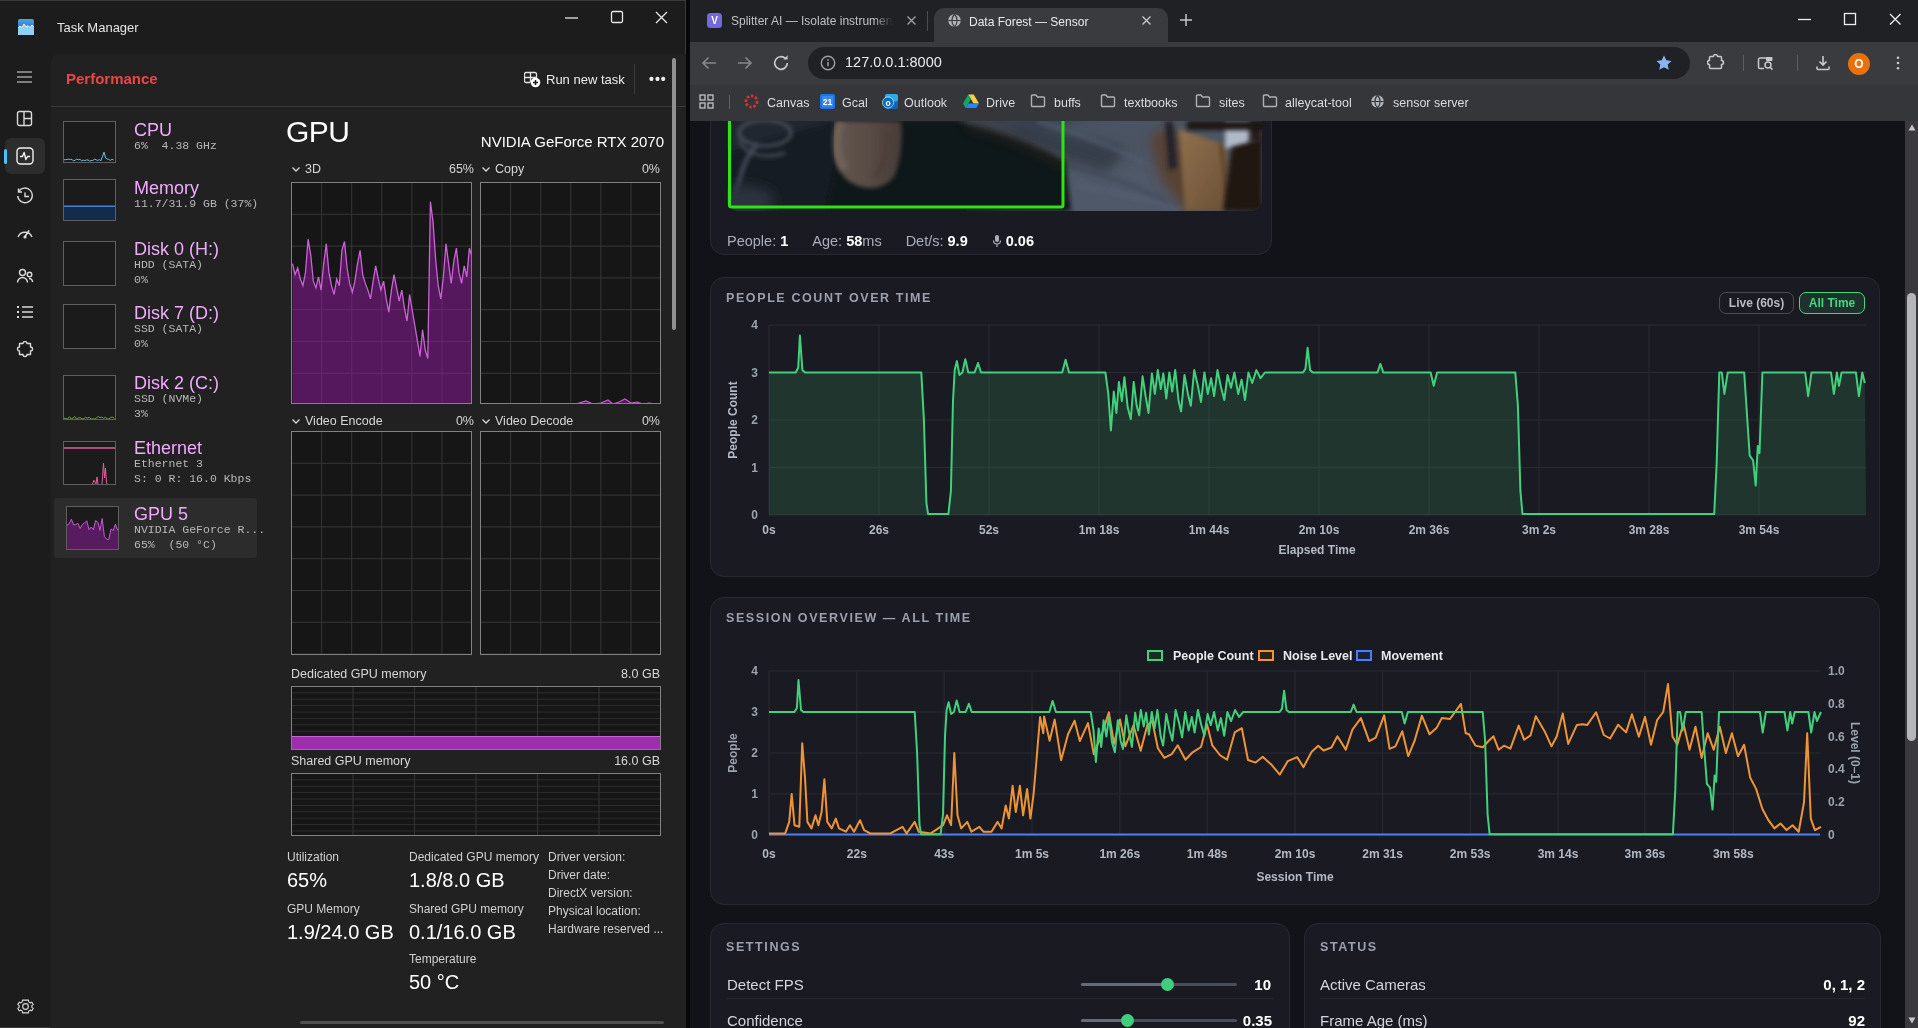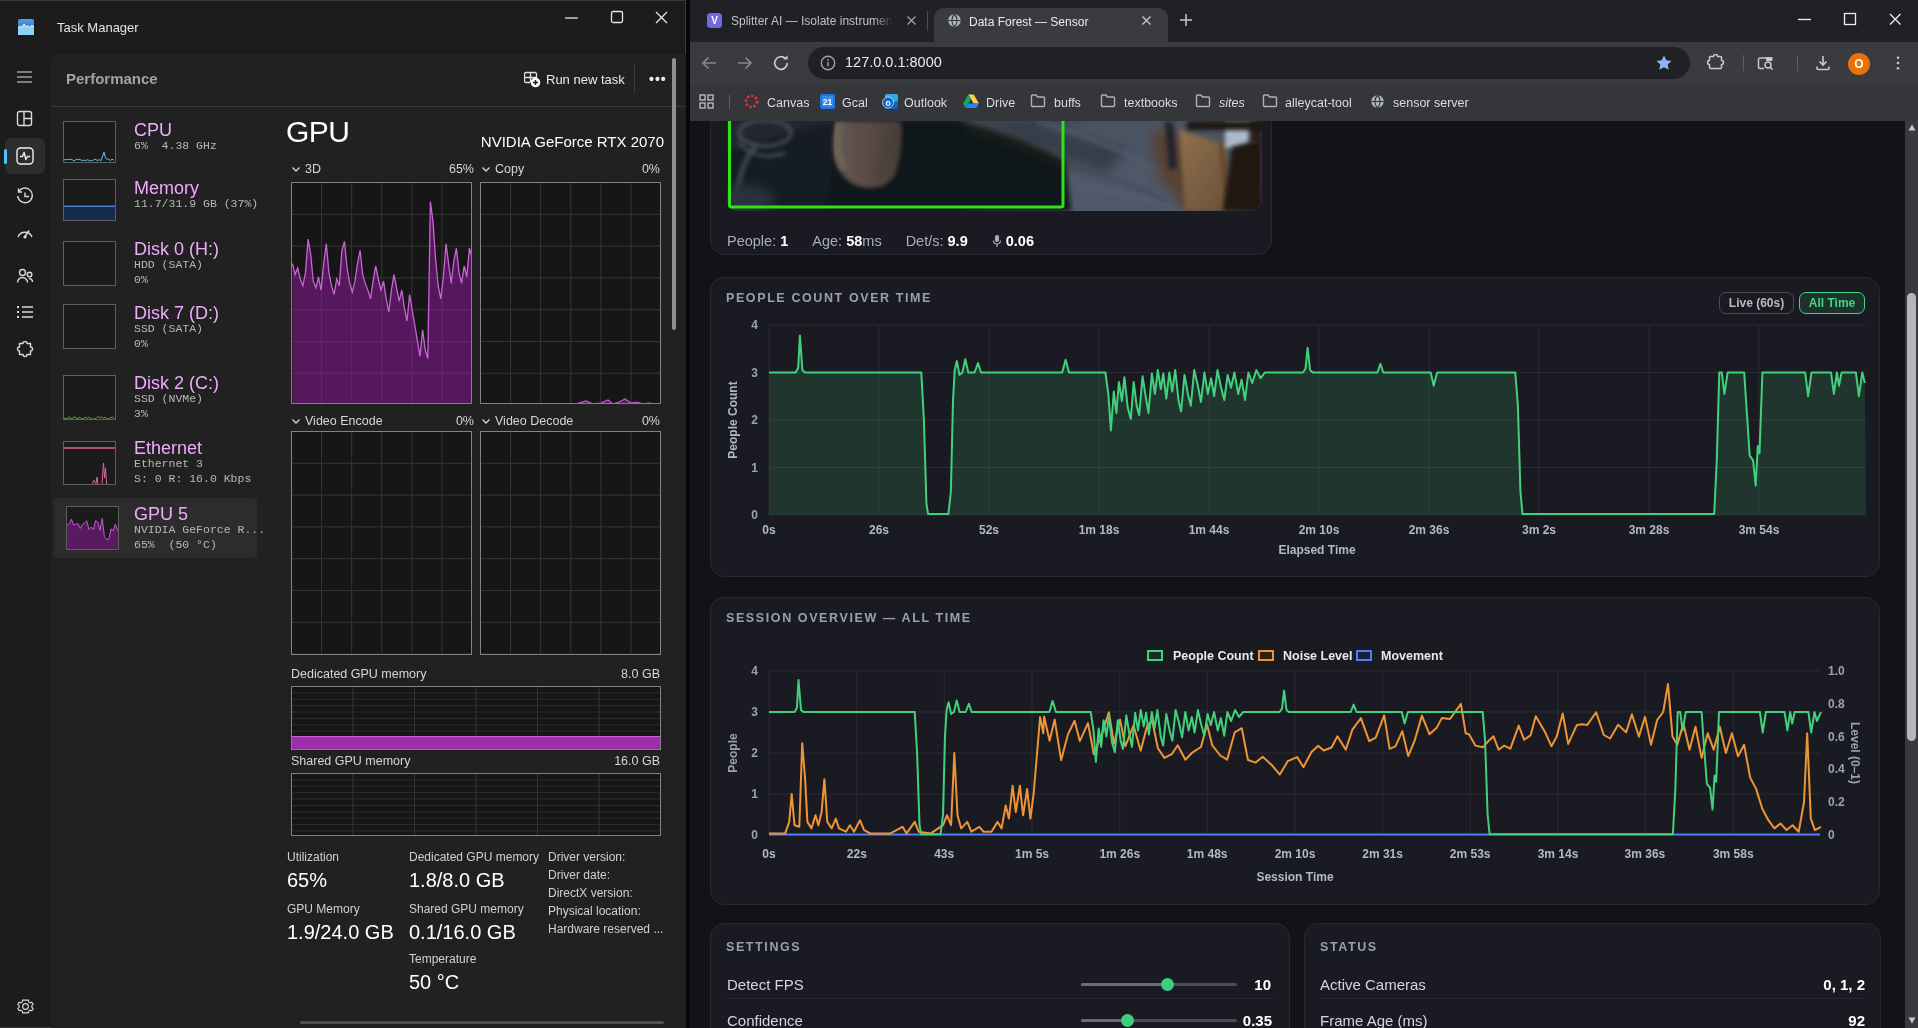--- a/index.html
+++ b/index.html
@@ -87,21 +87,21 @@
       <rect x="1" y="8" width="2" height="2" fill="#d9d9d9"></rect>
       <rect x="1" y="13" width="2" height="2" fill="#d9d9d9"></rect>
     </svg>
 <svg class="abs" style="left:16px;top:340px" width="18" height="18" viewBox="0 0 18 18">
       <path d="M7,2.5 a2,2 0 0 1 4,0 h3.5 v3.5 a2,2 0 0 1 0,4 v3.5 h-3.5 a2,2 0 0 1 -4,0 H3.5 v-3.5 a2,2 0 0 1 0,-4 V2.5 Z" stroke="#d9d9d9" stroke-width="1.4" fill="none" stroke-linejoin="round"></path>
     </svg>
 <svg class="abs" style="left:17px;top:997px" width="17" height="17" viewBox="0 0 24 24">
       <path d="M12 8a4 4 0 1 0 0 8 4 4 0 0 0 0-8zm9 4a7 7 0 0 0-.1-1.2l2-1.5-2-3.4-2.3 1a7 7 0 0 0-2-1.2L16.2 3H7.8l-.4 2.7a7 7 0 0 0-2 1.2l-2.3-1-2 3.4 2 1.5a7 7 0 0 0 0 2.4l-2 1.5 2 3.4 2.3-1a7 7 0 0 0 2 1.2l.4 2.7h8.4l.4-2.7a7 7 0 0 0 2-1.2l2.3 1 2-3.4-2-1.5c0-.4.1-.8.1-1.2z" stroke="#d9d9d9" stroke-width="1.6" fill="none" stroke-linejoin="round"></path>
     </svg>
 <div id="panel"></div>
-<div class="abs" style="left:66px;top:69px;color:#a3a3a3;font-size:15px;font-weight:bold;">Performance</div>
+<div class="abs" style="left:66px;top:69px;color:#ef4444;font-size:15px;font-weight:bold;">Performance</div>
 <svg class="abs" style="left:524px;top:70px" width="17" height="17" viewBox="0 0 17 17">
       <path d="M2,1.5 h9 a1.5,1.5 0 0 1 1.5,1.5 v4" stroke="#e3e3e3" stroke-width="1.3" fill="none"></path>
       <path d="M2,1.5 a1.5,1.5 0 0 0 -1.5,1.5 v7 a1.5,1.5 0 0 0 1.5,1.5 h4" stroke="#e3e3e3" stroke-width="1.3" fill="none"></path>
       <path d="M6.5,1.5 v10 M1,6.5 h11" stroke="#e3e3e3" stroke-width="1.3"></path>
       <circle cx="11.5" cy="11.5" r="4.8" fill="#fff"></circle>
       <path d="M11.5,9 v5 M9,11.5 h5" stroke="#1c1c1c" stroke-width="1.5"></path>
     </svg>
 <div class="abs" style="left:546px;top:71px;color:#ececec;font-size:13px;">Run new task</div>
 <div class="abs" style="left:634px;top:63px;width:1px;height:30px;background:#3c3c3c;"></div>
 <div class="abs" style="left:649px;top:70px;color:#ececec;font-size:14px;font-weight:bold;letter-spacing:1px;">•••</div>
@@ -318,21 +318,21 @@
         <path d="M1.5,2 a1,1 0 0 1 1,-1 h3.4 l1.6,2 h6 a1,1 0 0 1 1,1 v7.5 a1,1 0 0 1 -1,1 h-11 a1,1 0 0 1 -1,-1 Z" stroke="#aeb1b6" stroke-width="1.4" fill="none"></path>
       </svg></div>
     <div class="bm" style="left:364px;top:96px;">buffs</div>
 <div class="abs" style="left:410px;top:94px;"><svg width="16" height="14" viewBox="0 0 16 14">
         <path d="M1.5,2 a1,1 0 0 1 1,-1 h3.4 l1.6,2 h6 a1,1 0 0 1 1,1 v7.5 a1,1 0 0 1 -1,1 h-11 a1,1 0 0 1 -1,-1 Z" stroke="#aeb1b6" stroke-width="1.4" fill="none"></path>
       </svg></div>
     <div class="bm" style="left:434px;top:96px;">textbooks</div>
 <div class="abs" style="left:505px;top:94px;"><svg width="16" height="14" viewBox="0 0 16 14">
         <path d="M1.5,2 a1,1 0 0 1 1,-1 h3.4 l1.6,2 h6 a1,1 0 0 1 1,1 v7.5 a1,1 0 0 1 -1,1 h-11 a1,1 0 0 1 -1,-1 Z" stroke="#aeb1b6" stroke-width="1.4" fill="none"></path>
       </svg></div>
-    <div class="bm" style="left:529px;top:96px;font-style:italic;">sites</div>
+    <div class="bm" style="left:529px;top:96px;">sites</div>
 <div class="abs" style="left:572px;top:94px;"><svg width="16" height="14" viewBox="0 0 16 14">
         <path d="M1.5,2 a1,1 0 0 1 1,-1 h3.4 l1.6,2 h6 a1,1 0 0 1 1,1 v7.5 a1,1 0 0 1 -1,1 h-11 a1,1 0 0 1 -1,-1 Z" stroke="#aeb1b6" stroke-width="1.4" fill="none"></path>
       </svg></div>
     <div class="bm" style="left:595px;top:96px;">alleycat-tool</div>
 <div class="abs" style="left:680px;top:94px;"><svg width="15" height="15" viewBox="0 0 24 24">
         <circle cx="12" cy="12" r="10" fill="#aeb3ba"></circle>
         <path d="M2,12 h20 M12,2 a 14,14 0 0 1 0,20 M12,2 a 14,14 0 0 0 0,20" stroke="#35363a" stroke-width="1.8" fill="none"></path>
       </svg></div>
     <div class="bm" style="left:703px;top:96px;">sensor server</div>
 </div>

